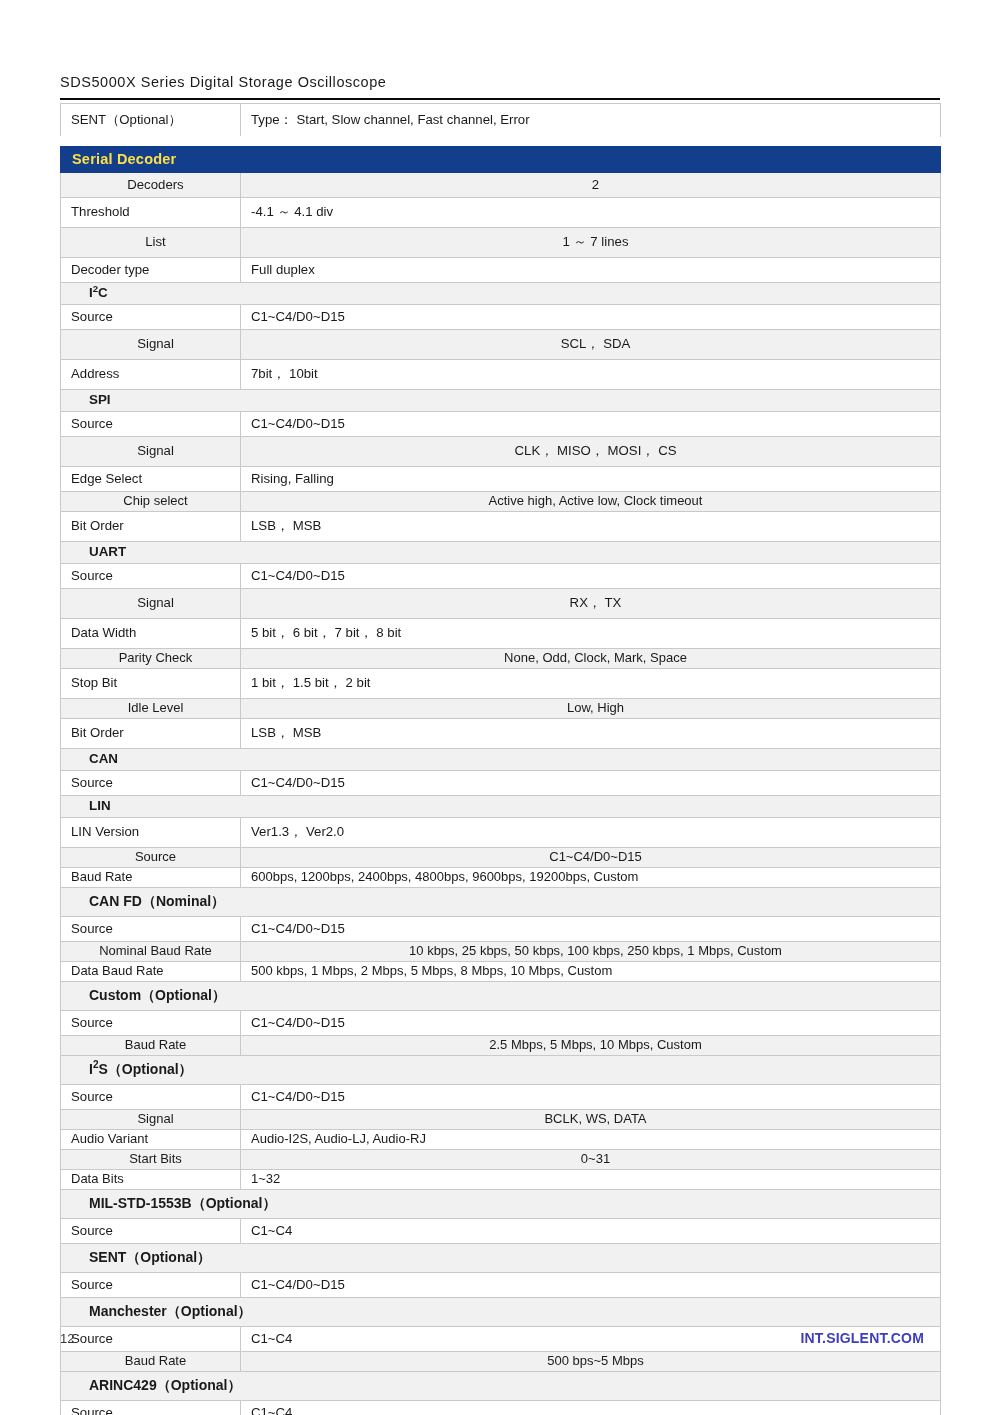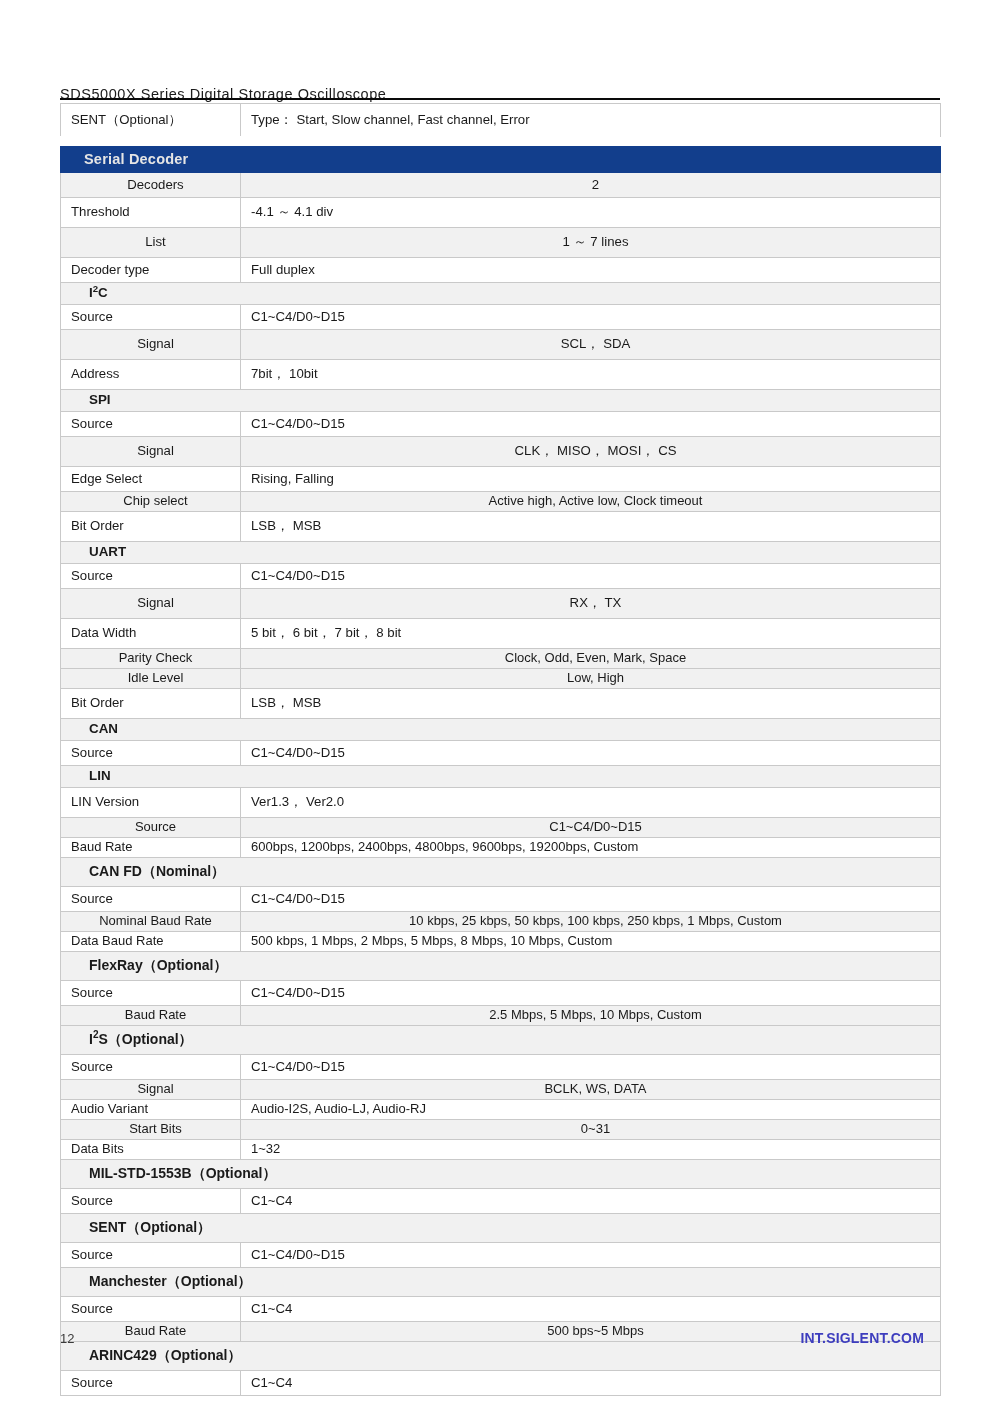--- a/index.html
+++ b/index.html
@@ -29,21 +29,20 @@
   
   .doc-header {
     position: absolute;
     left: 60px;
     top: 74px;
     width: 880px;
     font-size: 14.5px;
     letter-spacing: 0.55px;
     color: #1b1b1b;
     white-space: nowrap;
-    margin-top: 12px;
   }
 
   .header-rule {
     position: absolute;
     left: 60px;
     top: 98px;
     width: 880px;
     height: 0;
     border-top: 2.6px solid #0a0a0a;
   }
@@ -80,26 +79,26 @@
   .row-gray  td { background: #f1f1f1; text-align: center; }
   .row-white td { background: #ffffff; }
 
   .r-sm td { height: 19px; font-size: 13px; margin-top: 40px; }
   .r-md td { height: 24px; }
   .r-lg td { height: 29px; }
 
   
   .banner td {
     background: #123e8c;
-    color: #e5e5e5;
+    color: #fde047;
     font-weight: bold;
     font-size: 14.5px;
     height: 25px;
     border: 1px solid #123e8c;
-    padding-left: 23px;
+    padding-left: 11px;
     letter-spacing: 0.2px;
   }
 
   
   .subhead td {
     background: #f1f1f1;
     font-weight: bold;
     height: 21px;
     padding-left: 28px;
     font-size: 13.4px;
@@ -237,21 +236,25 @@
         <tr class="row-gray r-lg">
           <td>Signal</td>
           <td>RX， TX</td>
         </tr>
         <tr class="row-white r-lg">
           <td>Data Width</td>
           <td>5 bit， 6 bit， 7 bit， 8 bit</td>
         </tr>
         <tr class="row-gray r-sm">
           <td>Parity Check</td>
-          <td>Clock, Odd, Even, Mark, Space</td>
+          <td>None, Odd, Clock, Mark, Space</td>
+        </tr>
+        <tr class="row-white r-lg">
+          <td>Stop Bit</td>
+          <td>1 bit， 1.5 bit， 2 bit</td>
         </tr>
         <tr class="row-gray r-sm">
           <td>Idle Level</td>
           <td>Low, High</td>
         </tr>
         <tr class="row-white r-lg">
           <td>Bit Order</td>
           <td>LSB， MSB</td>
         </tr>
         <tr class="subhead">
@@ -285,21 +288,21 @@
         </tr>
         <tr class="row-gray r-sm">
           <td>Nominal Baud Rate</td>
           <td>10 kbps, 25 kbps, 50 kbps, 100 kbps, 250 kbps, 1 Mbps, Custom</td>
         </tr>
         <tr class="row-white r-sm">
           <td>Data Baud Rate</td>
           <td>500 kbps, 1 Mbps, 2 Mbps, 5 Mbps, 8 Mbps, 10 Mbps, Custom</td>
         </tr>
         <tr class="subhead tall">
-          <td colspan="2">FlexRay（Optional）</td>
+          <td colspan="2">Custom（Optional）</td>
         </tr>
         <tr class="row-white r-md">
           <td>Source</td>
           <td>C1~C4/D0~D15</td>
         </tr>
         <tr class="row-gray r-sm">
           <td>Baud Rate</td>
           <td>2.5 Mbps, 5 Mbps, 10 Mbps, Custom</td>
         </tr>
         <tr class="subhead tall">

